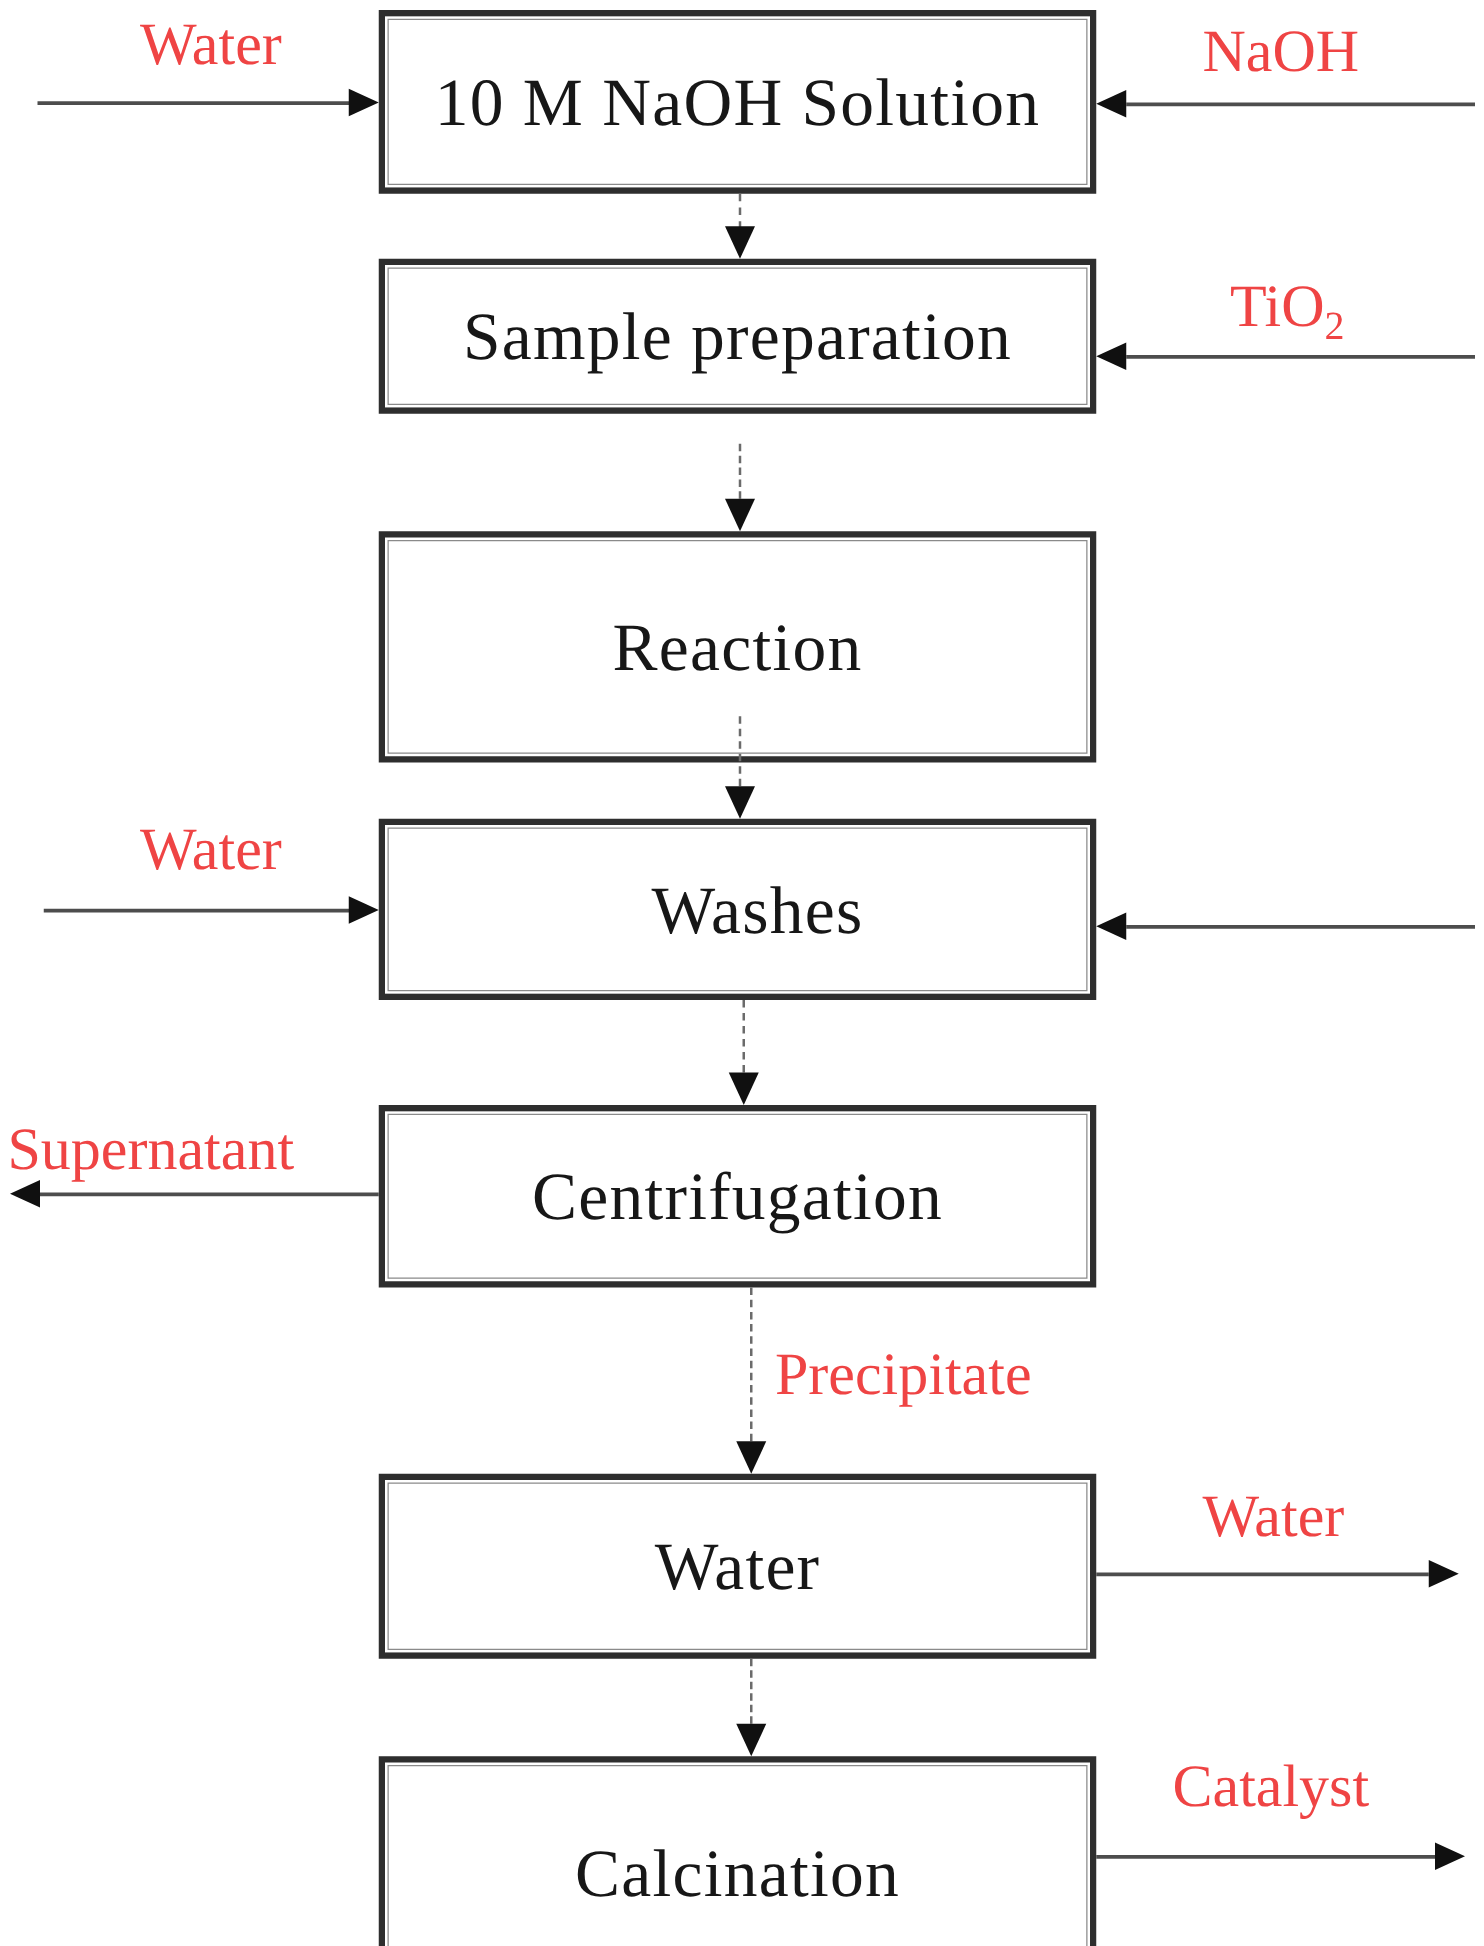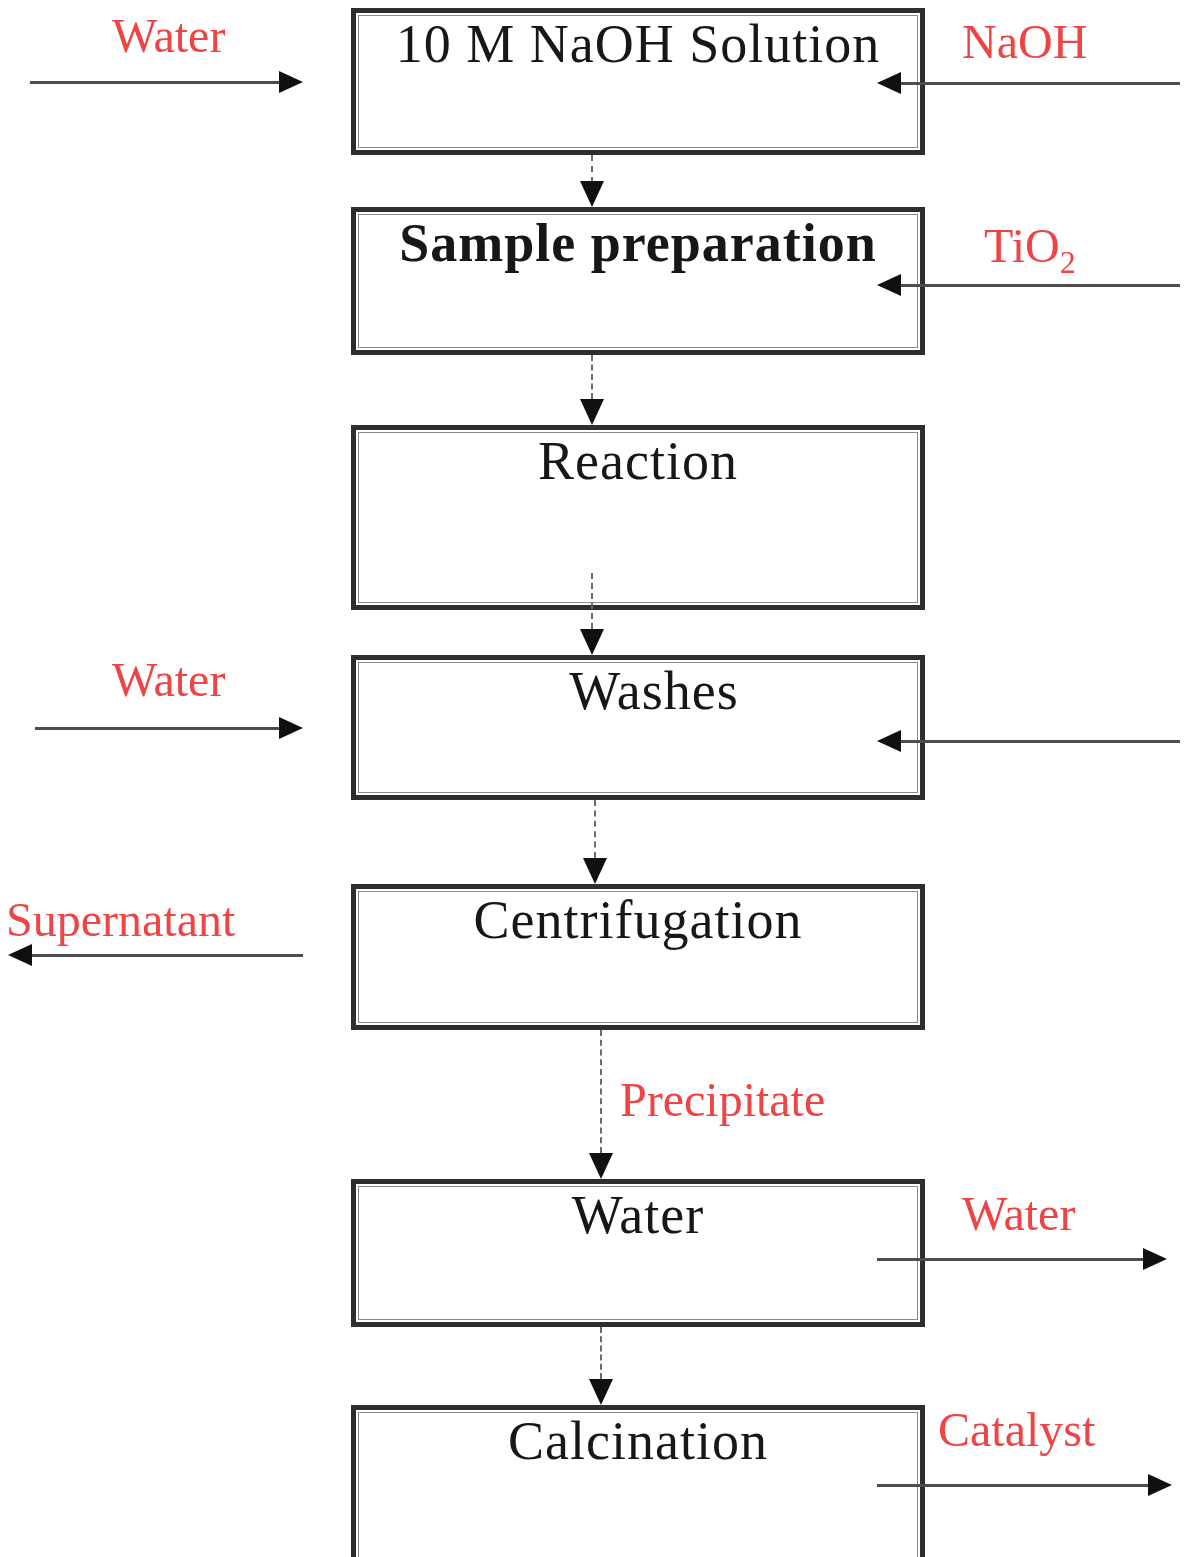--- a/index.html
+++ b/index.html
@@ -19,23 +19,22 @@
   .box {
     position: absolute;
     left: 303px;
     width: 574px;
     height: 147px;
     box-sizing: border-box;
     border: 5px solid #2e2e2e;
     box-shadow: inset 0 0 0 2px #ffffff, inset 0 0 0 3px #8a8a8a;
     background: #ffffff;
     display: flex;
-    align-items: flex-start;
+    align-items: center;
     justify-content: center;
-    margin-left: 48px;
   }
   .box-label {
     font-size: 54px;
     letter-spacing: 1px;
     white-space: nowrap;
     color: #171717;
   }
   .lbl {
     position: absolute;
     font-size: 48px;
@@ -80,21 +79,21 @@
 </style>
 </head>
 <body>
 
 <div class="canvas">
 
   <div class="box" style="top:8px;">
     <span class="box-label">10 M NaOH Solution</span>
   </div>
 
-  <div class="box" style="top:207px;height:148px;font-weight:bold;">
+  <div class="box" style="top:207px;height:124px;">
     <span class="box-label">Sample preparation</span>
   </div>
 
   <div class="box" style="top:425px;height:185px;">
     <span class="box-label">Reaction</span>
   </div>
 
   <div class="box" style="top:655px;height:145px;padding-left:32px;">
     <span class="box-label">Washes</span>
   </div>

